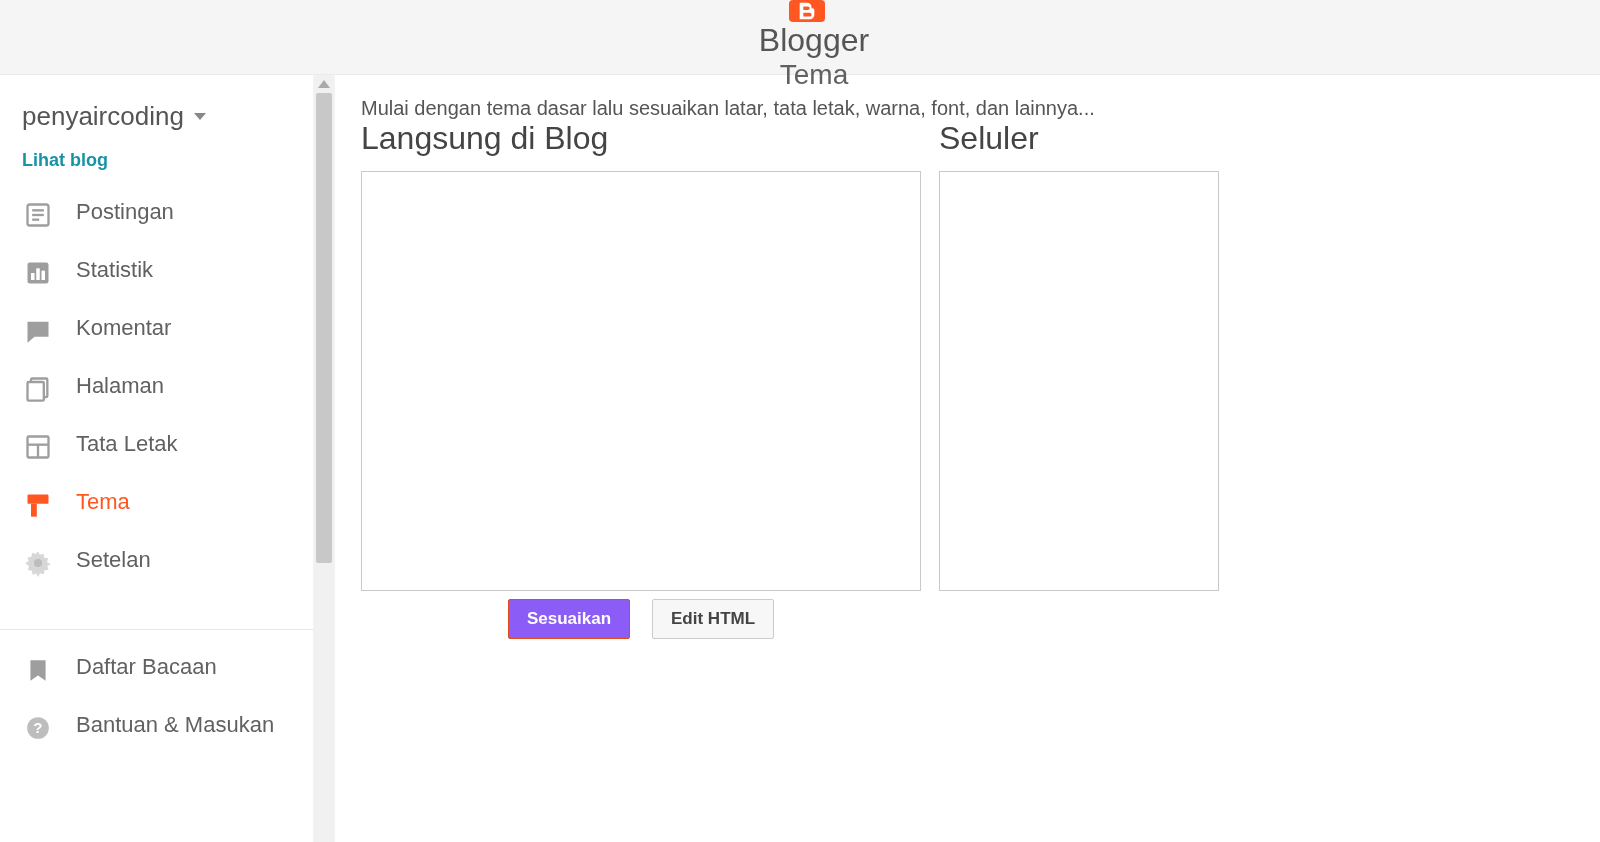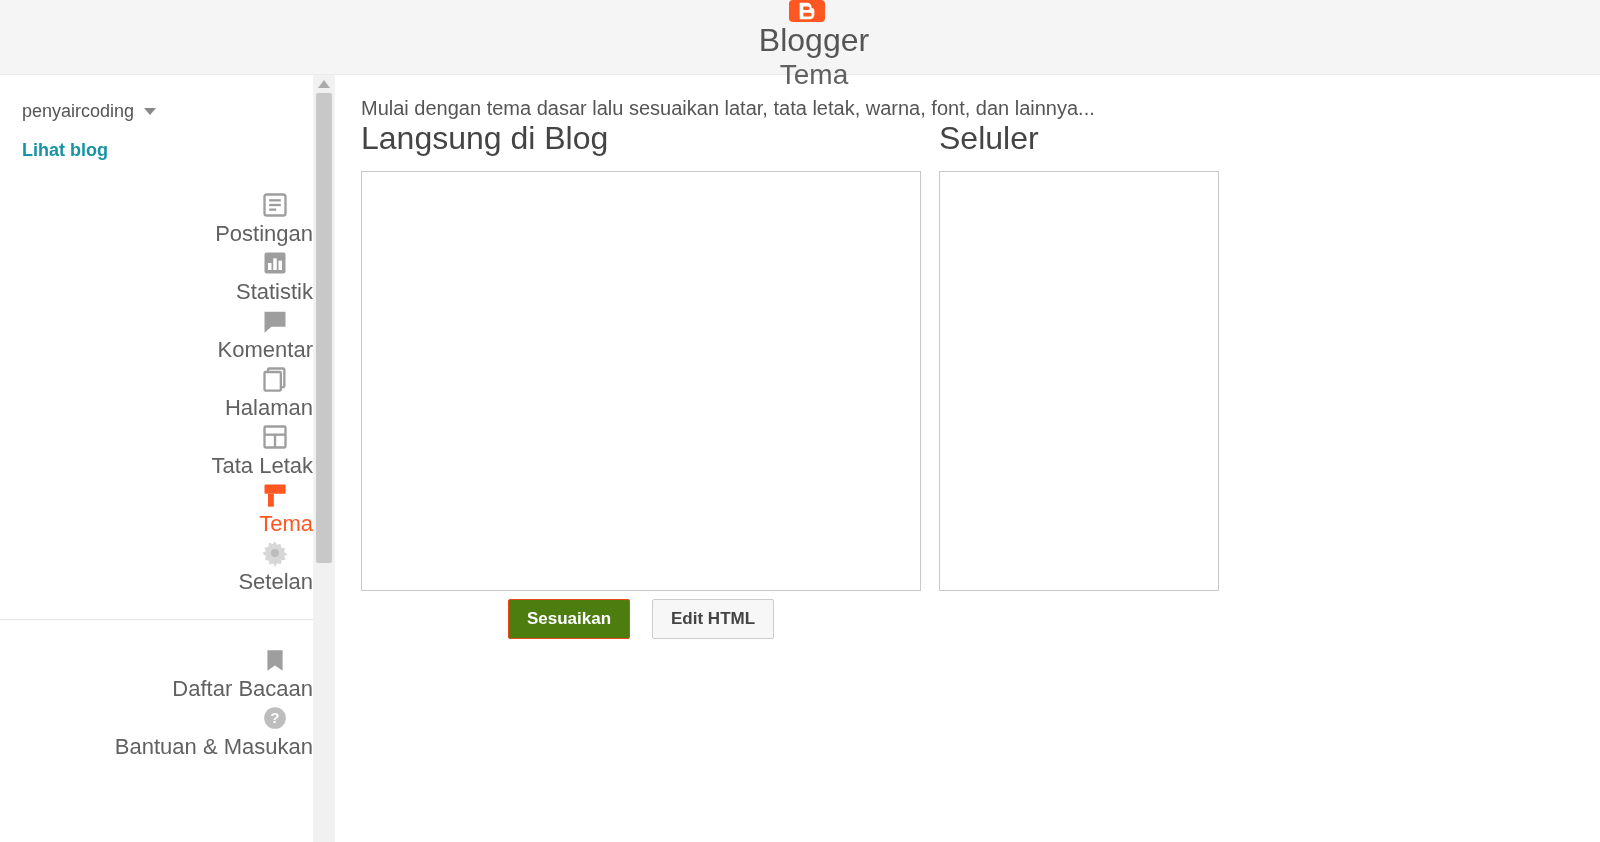--- a/index.html
+++ b/index.html
@@ -21,37 +21,36 @@
     display: flex; align-items: center; justify-content: center;
     margin-right: 14px;
   }
   .brand { font-size: 32px; color: #555; font-weight: 400; }
   .vbar { width: 1px; height: 38px; background: #9e9e9e; margin: 0 40px 0 40px; }
   .pagetitle { font-size: 28px; color: #616161; font-weight: 400; }
 
   .body-row { display: flex; height: calc(100% - 75px); width: 100%; }
   
   .sidebar { width: 313px; padding: 20px 0 0 22px; position: relative; }
-  .blog-select { font-size: 18px; color: #555; display: flex; align-items: center; gap: 10px; cursor: pointer; padding: 6px 0 10px 0; }
+  .blog-select { font-size: 26px; color: #555; display: flex; align-items: center; gap: 10px; cursor: pointer; padding: 6px 0 10px 0; }
   .caret-down {
     width: 0; height: 0;
     border-left: 6px solid transparent;
     border-right: 6px solid transparent;
     border-top: 7px solid #888;
   }
   .view-blog { color: #1793a5; font-size: 18px; font-weight: 700; margin-top: 8px; display: inline-block; cursor: pointer; text-align: center; }
   
   .nav { margin-top: 28px; }
   .nav-item {
-    display: flex; align-items: flex-end;
+    display: flex; align-items: flex-start;
     height: 58px;
     cursor: pointer;
     color: #616161;
     font-size: 22px;
-    flex-direction: column;
   }
   .nav-item .icon-slot { width: 32px; height: 32px; margin-right: 22px; display:flex; align-items:center; justify-content:center; }
   .nav-item.active { color: #ff5722; }
   .nav-sep { height: 1px; background: #e6e6e6; margin: 24px 0 24px -22px; width: 335px; }
 
   .scroll-gutter { width: 22px; background: #f1f1f1; position: relative; border-left:1px solid #f3f3f3; border-right:1px solid #f3f3f3;}
   .scroll-gutter::before {
     content:""; position:absolute; top:0; left:50%; transform:translateX(-50%);
     width:0;height:0;border-left:6px solid transparent;border-right:6px solid transparent;border-bottom:8px solid #aaa; margin-top:5px;
   }
@@ -63,21 +62,21 @@
   .preview-col h3 { font-size: 32px; font-weight: 400; color: #444; margin-bottom: 14px; }
   .preview-box { border: 1px solid #c9c9c9; background:#fff; }
   .blog-preview { width: 560px; height: 420px; }
   .mobile-preview { width: 280px; height: 420px; }
   .preview-actions { display:flex; gap:22px; justify-content:center; margin-top:8px; }
   .btn {
     height: 40px; padding: 0 18px; font-size: 17px; font-weight: 600;
     border: 1px solid #ccc; background: #f7f7f7; color: #444; cursor: pointer;
     display:flex; align-items:center; border-radius:2px;
   }
-  .btn.primary { background:#4d7c0f; color:#fff; border-color:#e64a19; }
+  .btn.primary { background:#8b5cf6; color:#fff; border-color:#e64a19; }
 </style>
 </head>
 <body>
 
 <div class="header">
   <div class="logo-box">
     <svg width="22" height="22" viewBox="0 0 24 24">
       <path fill="#fff" d="M4 3h8a5 5 0 015 5v1h1a2 2 0 012 2v5a5 5 0 01-5 5H4V3zm4 4v4h5a2 2 0 000-4H8zm0 7v4h7a2 2 0 000-4H8z"></path>
     </svg>
   </div>

